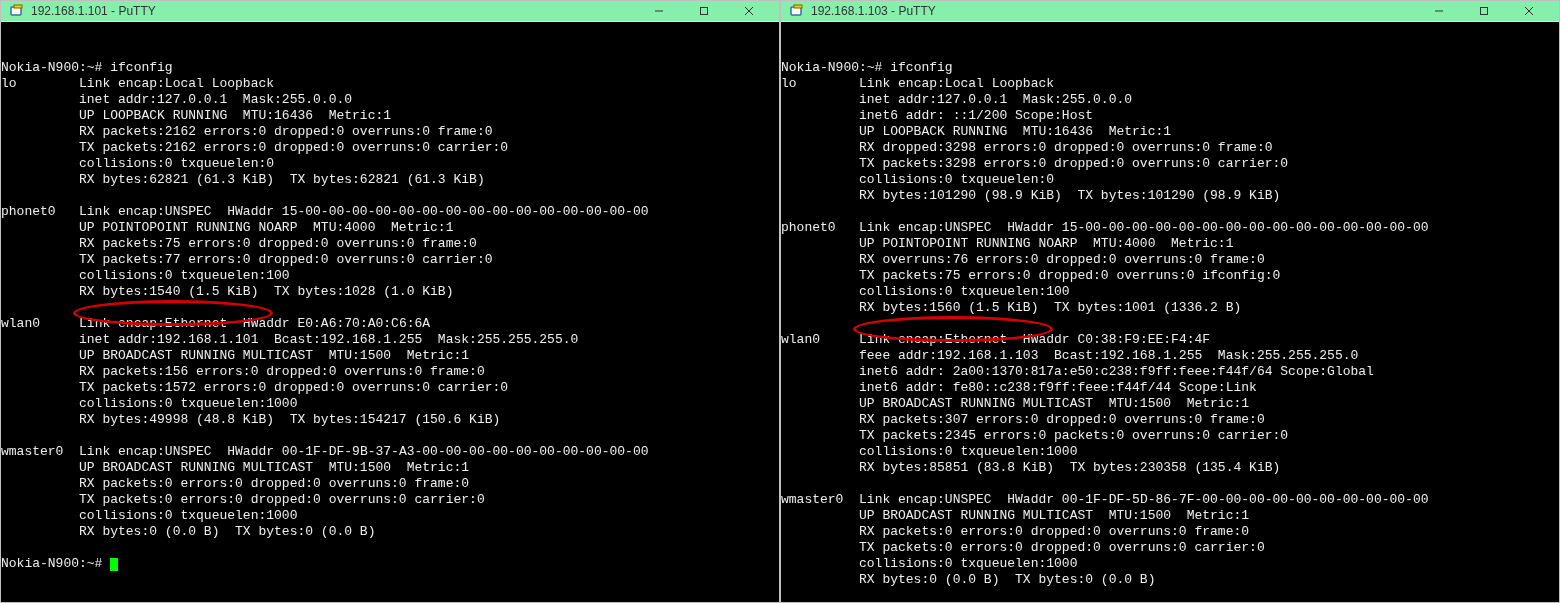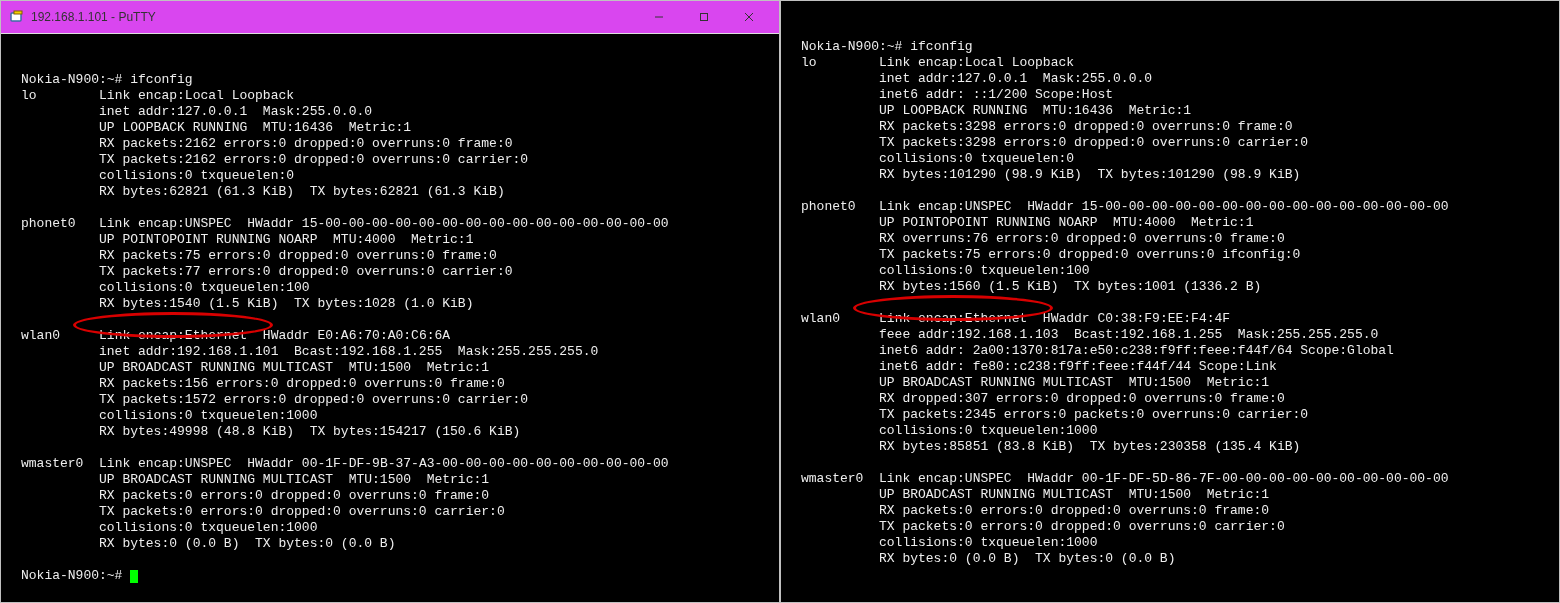--- a/index.html
+++ b/index.html
@@ -13,22 +13,22 @@
     .putty-window {
       flex: 1;
       display: flex;
       flex-direction: column;
       background: #fff;
       border: 1px solid #c0c0c0;
     }
     .titlebar {
       display: flex;
       align-items: center;
-      padding: 6px 8px;
-      background: #d946ef;
+      padding: 0 8px;
+      background: #86efac;
       border-bottom: 1px solid #e0e0e0;
       font-family: "Segoe UI", Tahoma, sans-serif;
       font-size: 12px;
       color: #333;
     }
     .titlebar-icon {
       width: 16px;
       height: 16px;
       margin-right: 6px;
       display: inline-flex;
@@ -50,21 +50,21 @@
       font-family: Arial, sans-serif;
     }
     .titlebar-btn svg { width: 10px; height: 10px; stroke: #333; }
     .terminal {
       flex: 1;
       background: #000;
       color: #eee;
       font-size: 13px;
       line-height: 16px;
       white-space: pre;
-      padding: 6px 20px;
+      padding: 6px 0;
       overflow: hidden;
       position: relative;
     }
     .cursor {
       display: inline-block;
       width: 8px;
       height: 13px;
       background: #0f0;
       vertical-align: text-bottom;
     }
@@ -137,45 +137,72 @@
           <span>RX packets:0 errors:0 dropped:0 overruns:0 frame:0</span>
           <span>TX packets:0 errors:0 dropped:0 overruns:0 carrier:0</span>
           <span>collisions:0 txqueuelen:1000</span>
           <span>RX bytes:0 (0.0 B)  TX bytes:0 (0.0 B)</span>
 
 <span>Nokia-N900:~#</span> <span class="cursor"></span>
   </div>
 </div>
 
 <div class="putty-window">
+  <div class="titlebar">
+    <span class="titlebar-icon">
+      <svg viewBox="0 0 16 16">
+          <rect x="2" y="4" width="10" height="8" rx="1" fill="#fff" stroke="#3b6ea5" stroke-width="1.5"></rect>
+          <rect x="5" y="2" width="8" height="3" fill="#f5d000" stroke="#806000" stroke-width="1"></rect>
+        </svg>
+    </span>
+    <span class="titlebar-title">192.168.1.103 - PuTTY</span>
+    <div class="titlebar-controls">
+      <div class="titlebar-btn">
+          <svg viewBox="0 0 10 10">
+            <line x1="1" y1="5" x2="9" y2="5" stroke-width="1"></line>
+          </svg>
+        </div>
+      <div class="titlebar-btn">
+          <svg viewBox="0 0 10 10">
+            <rect x="1.5" y="1.5" width="7" height="7" fill="none" stroke-width="1"></rect>
+          </svg>
+        </div>
+      <div class="titlebar-btn close">
+          <svg viewBox="0 0 10 10">
+            <line x1="1" y1="1" x2="9" y2="9" stroke-width="1"></line>
+            <line x1="9" y1="1" x2="1" y2="9" stroke-width="1"></line>
+          </svg>
+        </div>
+    </div>
+  </div>
   <div class="terminal">
     <div class="circle" style="left:72px; top:294px; width:200px; height:26px;"></div>
 <span>Nokia-N900:~#</span> <span>ifconfig</span>
 <span>lo</span>        <span>Link encap:Local Loopback</span>
           <span>inet addr:127.0.0.1  Mask:255.0.0.0</span>
           <span>inet6 addr: ::1/200 Scope:Host</span>
           <span>UP LOOPBACK RUNNING  MTU:16436  Metric:1</span>
-          <span>RX packets:3298 errors:0 dropped:0 overruns:0 frame:0</span>
+          <span>RX dropped:3298 errors:0 dropped:0 overruns:0 frame:0</span>
           <span>TX packets:3298 errors:0 dropped:0 overruns:0 carrier:0</span>
           <span>collisions:0 txqueuelen:0</span>
           <span>RX bytes:101290 (98.9 KiB)  TX bytes:101290 (98.9 KiB)</span>
 
 <span>phonet0</span>   <span>Link encap:UNSPEC  HWaddr 15-00-00-00-00-00-00-00-00-00-00-00-00-00-00-00</span>
           <span>UP POINTOPOINT RUNNING NOARP  MTU:4000  Metric:1</span>
           <span>RX overruns:76 errors:0 dropped:0 overruns:0 frame:0</span>
           <span>TX packets:75 errors:0 dropped:0 overruns:0 ifconfig:0</span>
           <span>collisions:0 txqueuelen:100</span>
           <span>RX bytes:1560 (1.5 KiB)  TX bytes:1001 (1336.2 B)</span>
 
 <span>wlan0</span>     <span>Link encap:Ethernet  HWaddr C0:38:F9:EE:F4:4F</span>
           <span>feee addr:192.168.1.103  Bcast:192.168.1.255  Mask:255.255.255.0</span>
           <span>inet6 addr: 2a00:1370:817a:e50:c238:f9ff:feee:f44f/64 Scope:Global</span>
           <span>inet6 addr: fe80::c238:f9ff:feee:f44f/44 Scope:Link</span>
           <span>UP BROADCAST RUNNING MULTICAST  MTU:1500  Metric:1</span>
-          <span>RX dropped:307 errors:0 dropped:0 overruns:0 frame:0</span>
+          <span>RX packets:307 errors:0 dropped:0 overruns:0 frame:0</span>
           <span>TX packets:2345 errors:0 packets:0 overruns:0 carrier:0</span>
           <span>collisions:0 txqueuelen:1000</span>
           <span>RX bytes:85851 (83.8 KiB)  TX bytes:230358 (135.4 KiB)</span>
 
 <span>wmaster0</span>  <span>Link encap:UNSPEC  HWaddr 00-1F-DF-5D-86-7F-00-00-00-00-00-00-00-00-00-00</span>
           <span>UP BROADCAST RUNNING MULTICAST  MTU:1500  Metric:1</span>
           <span>RX packets:0 errors:0 dropped:0 overruns:0 frame:0</span>
           <span>TX packets:0 errors:0 dropped:0 overruns:0 carrier:0</span>
           <span>collisions:0 txqueuelen:1000</span>
           <span>RX bytes:0 (0.0 B)  TX bytes:0 (0.0 B)</span>

